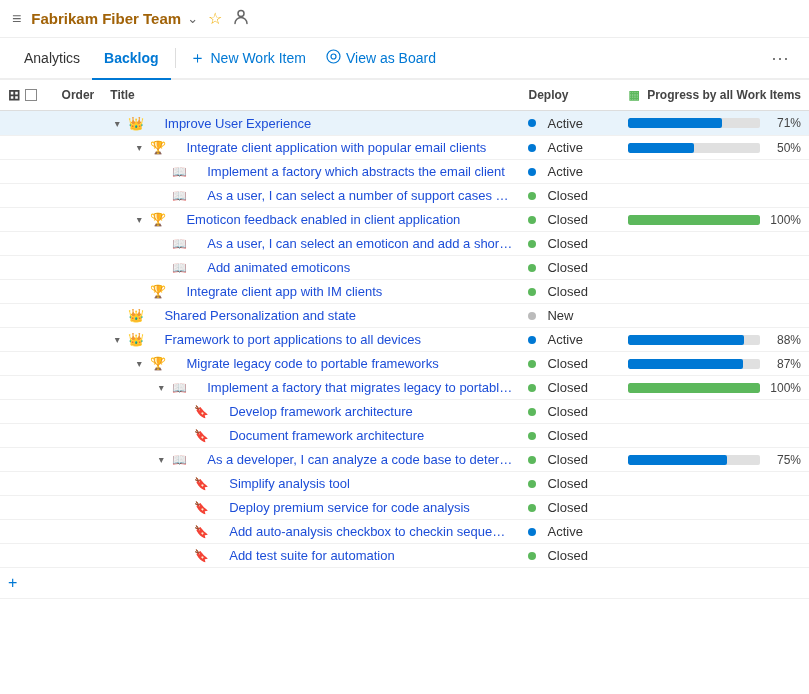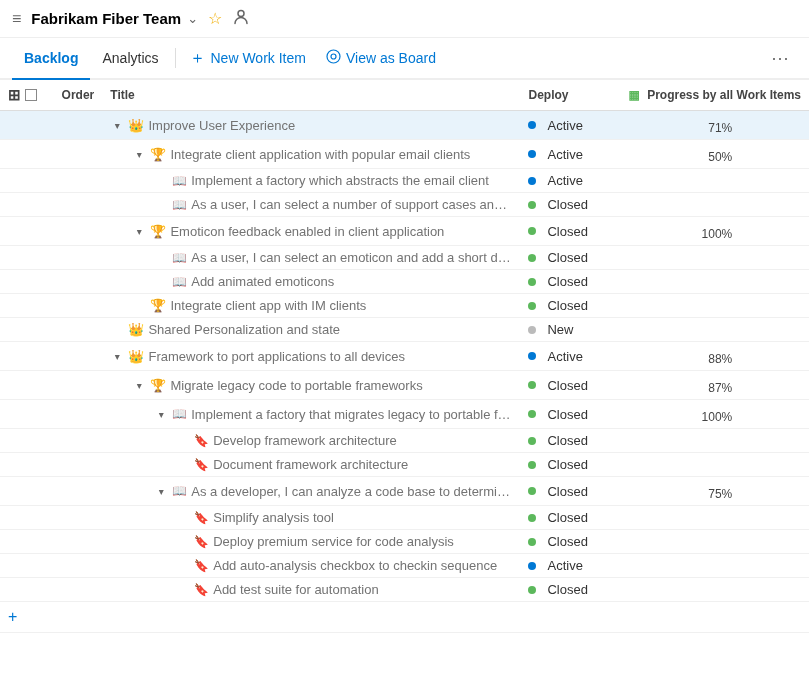--- a/index.html
+++ b/index.html
@@ -4,21 +4,21 @@
   <style>
     * { box-sizing: border-box; margin: 0; padding: 0; }
     body { font-family: 'Segoe UI', Arial, sans-serif; font-size: 13px; color: #333; background: #fff; width: 809px; }
 
     
     .top-bar {
       display: flex; align-items: center; padding: 8px 12px; border-bottom: 1px solid #eee;
       background: #fff;
     }
     .hamburger { font-size: 16px; margin-right: 10px; color: #666; }
-    .team-name { font-size: 15px; font-weight: 600; color: #000000; margin-right: 6px; }
+    .team-name { font-size: 15px; font-weight: 600; color: #a16207; margin-right: 6px; }
     .top-bar-icons { display: flex; gap: 10px; align-items: center; color: #666; font-size: 15px; }
 
     
     .nav-bar {
       display: flex; align-items: center; padding: 0 12px;
       border-bottom: 2px solid #eee; background: #fff; height: 42px;
     }
     .nav-item {
       padding: 0 12px; height: 42px; display: flex; align-items: center;
       cursor: pointer; font-size: 14px; color: #333; position: relative; white-space: nowrap;
@@ -55,33 +55,33 @@
     
     .row-highlight { background: #e8f3fb; }
     .row-normal { background: #fff; }
 
     
     .title-cell { display: flex; align-items: center; gap: 4px; overflow: hidden; }
 
     .chevron { font-size: 10px; color: #666; cursor: pointer; width: 14px; text-align: center; flex-shrink: 0; }
     .chevron-placeholder { width: 14px; flex-shrink: 0; }
 
-    .item-title { color: #737373; cursor: pointer; overflow: hidden; text-overflow: ellipsis; }
+    .item-title { color: #1d4ed8; cursor: pointer; overflow: hidden; text-overflow: ellipsis; margin-left: 16px; }
 
     .dots-btn { color: #999; font-size: 14px; cursor: pointer; padding: 0 4px; visibility: hidden; }
 
     
     .state-cell { display: flex; align-items: center; gap: 11px; }
     .dot { width: 8px; height: 8px; border-radius: 50%; flex-shrink: 0; }
     .dot-active { background: #0078d4; }
     .dot-closed { background: #5cb85c; }
     .dot-new { background: #bbb; }
 
     
-    .progress-wrap { display: flex; align-items: center; gap: 6px; flex-direction: column; }
+    .progress-wrap { display: flex; align-items: center; gap: 6px; }
     .progress-bar-container { flex: 1; height: 10px; background: #e0e0e0; border-radius: 2px; overflow: hidden; min-width: 90px; }
     .progress-bar-fill { height: 100%; border-radius: 2px; }
     .progress-label { font-size: 12px; color: #444; width: 35px; text-align: right; flex-shrink: 0; }
 
     .add-row td { color: #0078d4; cursor: pointer; padding: 6px 8px; }
     .add-icon { font-size: 16px; }
   </style>
 </head>
 <body>
 
@@ -94,25 +94,25 @@
     <span style="font-size:15px;">
       <svg width="18" height="18" viewBox="0 0 18 18" fill="none">
           <circle cx="9" cy="5.5" r="3" stroke="#666" stroke-width="1.5"></circle>
           <path d="M3 15.5c0-3.314 2.686-6 6-6s6 2.686 6 6" stroke="#666" stroke-width="1.5" stroke-linecap="round"></path>
         </svg>
     </span>
   </div>
 </div>
 
 <div class="nav-bar">
+  <div class="nav-item">
+    <span>Analytics</span>
+  </div>
   <div class="nav-item active">
     <span>Backlog</span>
-  </div>
-  <div class="nav-item">
-    <span>Analytics</span>
   </div>
   <div class="nav-sep"></div>
   <div class="nav-action">
     <span class="icon" style="font-size:16px;font-weight:300;">＋</span>
     <span>New Work Item</span>
   </div>
   <div class="nav-action">
     <span class="icon">
       <svg width="15" height="15" viewBox="0 0 15 15" fill="none">
           <circle cx="7.5" cy="7.5" r="6.5" stroke="#0078d4" stroke-width="1.2"></circle>

